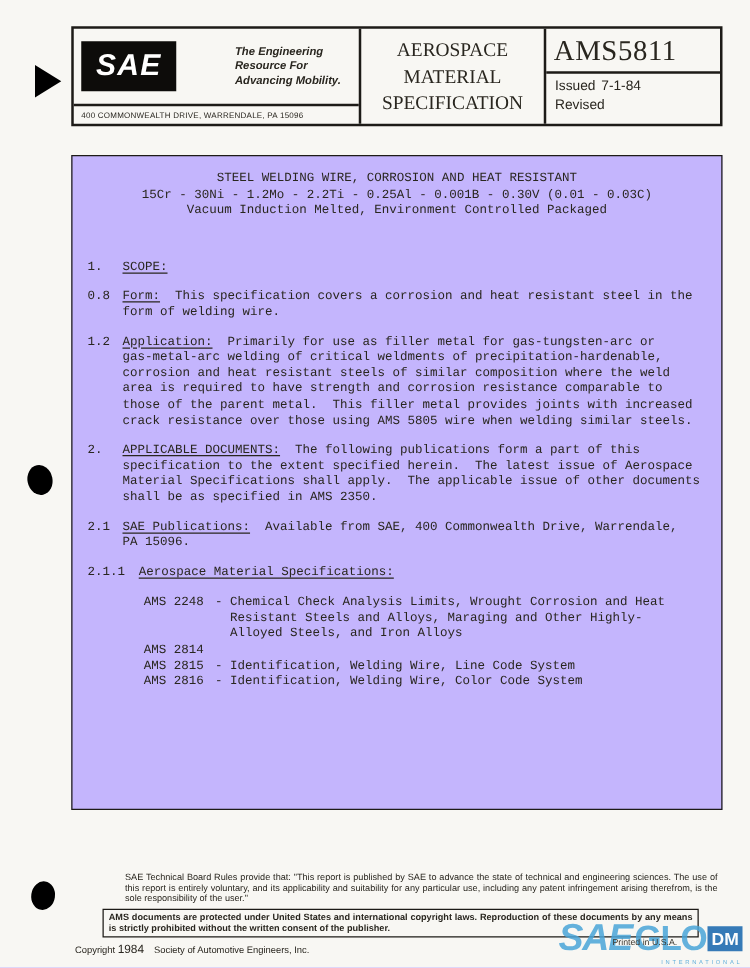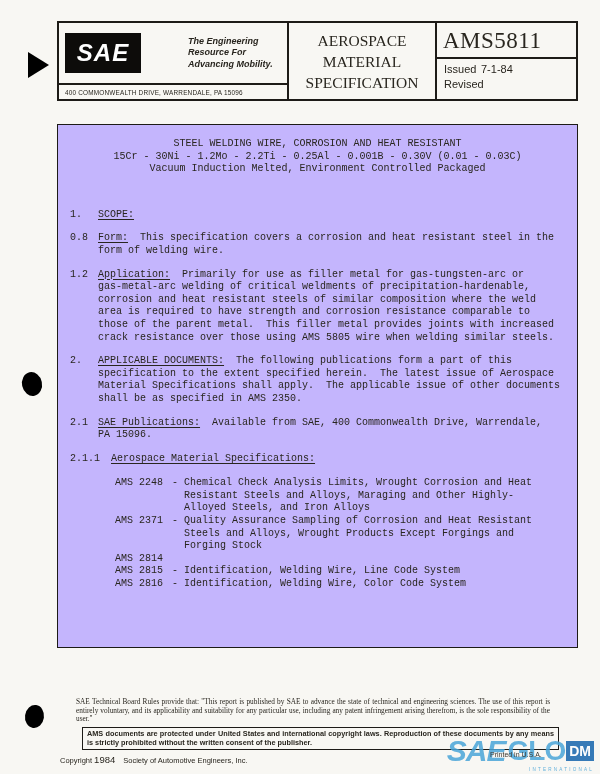--- a/index.html
+++ b/index.html
@@ -45,22 +45,22 @@
   .pnum{flex:0 0 28px;}
   .para.wide .pnum{flex-basis:41px;}
   .ptext{flex:1;white-space:pre-wrap;}
   .u{text-decoration:underline;text-underline-offset:2px;}
   .ams-list{margin-left:45px;margin-top:12px;}
   .ams-item{display:flex;}
   .ams-code{flex:0 0 57px;}
   .ams-desc{flex:1;white-space:pre-wrap;padding-left:12px;text-indent:-12px;}
 
   
-  .board-rules{position:absolute;left:76px;top:698px;width:474px;
-    font-family:Liberation Serif, serif;font-size:7.3px;line-height:8.7px;text-align:justify;}
+  .board-rules{position:absolute;left:100px;top:698px;width:474px;
+    font-family:Liberation Sans, sans-serif;font-size:7.3px;line-height:8.7px;text-align:justify;}
   .copyright-box{position:absolute;left:82px;top:727px;width:477px;box-sizing:border-box;
     border:1.4px solid #1d1b17;padding:2px 4px;font-weight:bold;
     font-family:"Liberation Sans",sans-serif;font-size:7.3px;line-height:8.7px;text-align:justify;}
   .copyright-line{position:absolute;left:60px;top:754px;font-family:"Liberation Sans",sans-serif;font-size:7.5px;}
   .cy{font-size:9.5px;margin:12px 8px 0 2px;}
   .printed{position:absolute;left:490px;top:751px;z-index:3;
     font-family:"Liberation Sans",sans-serif;font-size:7px;color:#3a372f;}
   .watermark{position:absolute;right:6px;bottom:2px;z-index:2;opacity:.85;text-align:right;
     font-family:"Liberation Sans",sans-serif;color:#4aa5d8;}
   .wm-row{display:flex;align-items:center;justify-content:flex-end;}
@@ -147,26 +147,20 @@
     </div>
 
   <div class="ams-list">
     <div class="ams-item">
         <span class="ams-code">AMS 2248</span>
         <span class="ams-desc">- Chemical Check Analysis Limits, Wrought Corrosion and Heat
 Resistant Steels and Alloys, Maraging and Other Highly-
 Alloyed Steels, and Iron Alloys</span>
       </div>
     <div class="ams-item">
-        <span class="ams-code">AMS 2371</span>
-        <span class="ams-desc">- Quality Assurance Sampling of Corrosion and Heat Resistant
-Steels and Alloys, Wrought Products Except Forgings and
-Forging Stock</span>
-      </div>
-    <div class="ams-item">
         <span class="ams-code">AMS 2814</span>
       </div>
     <div class="ams-item">
         <span class="ams-code">AMS 2815</span>
         <span class="ams-desc">- Identification, Welding Wire, Line Code System</span>
       </div>
     <div class="ams-item">
         <span class="ams-code">AMS 2816</span>
         <span class="ams-desc">- Identification, Welding Wire, Color Code System</span>
       </div>

